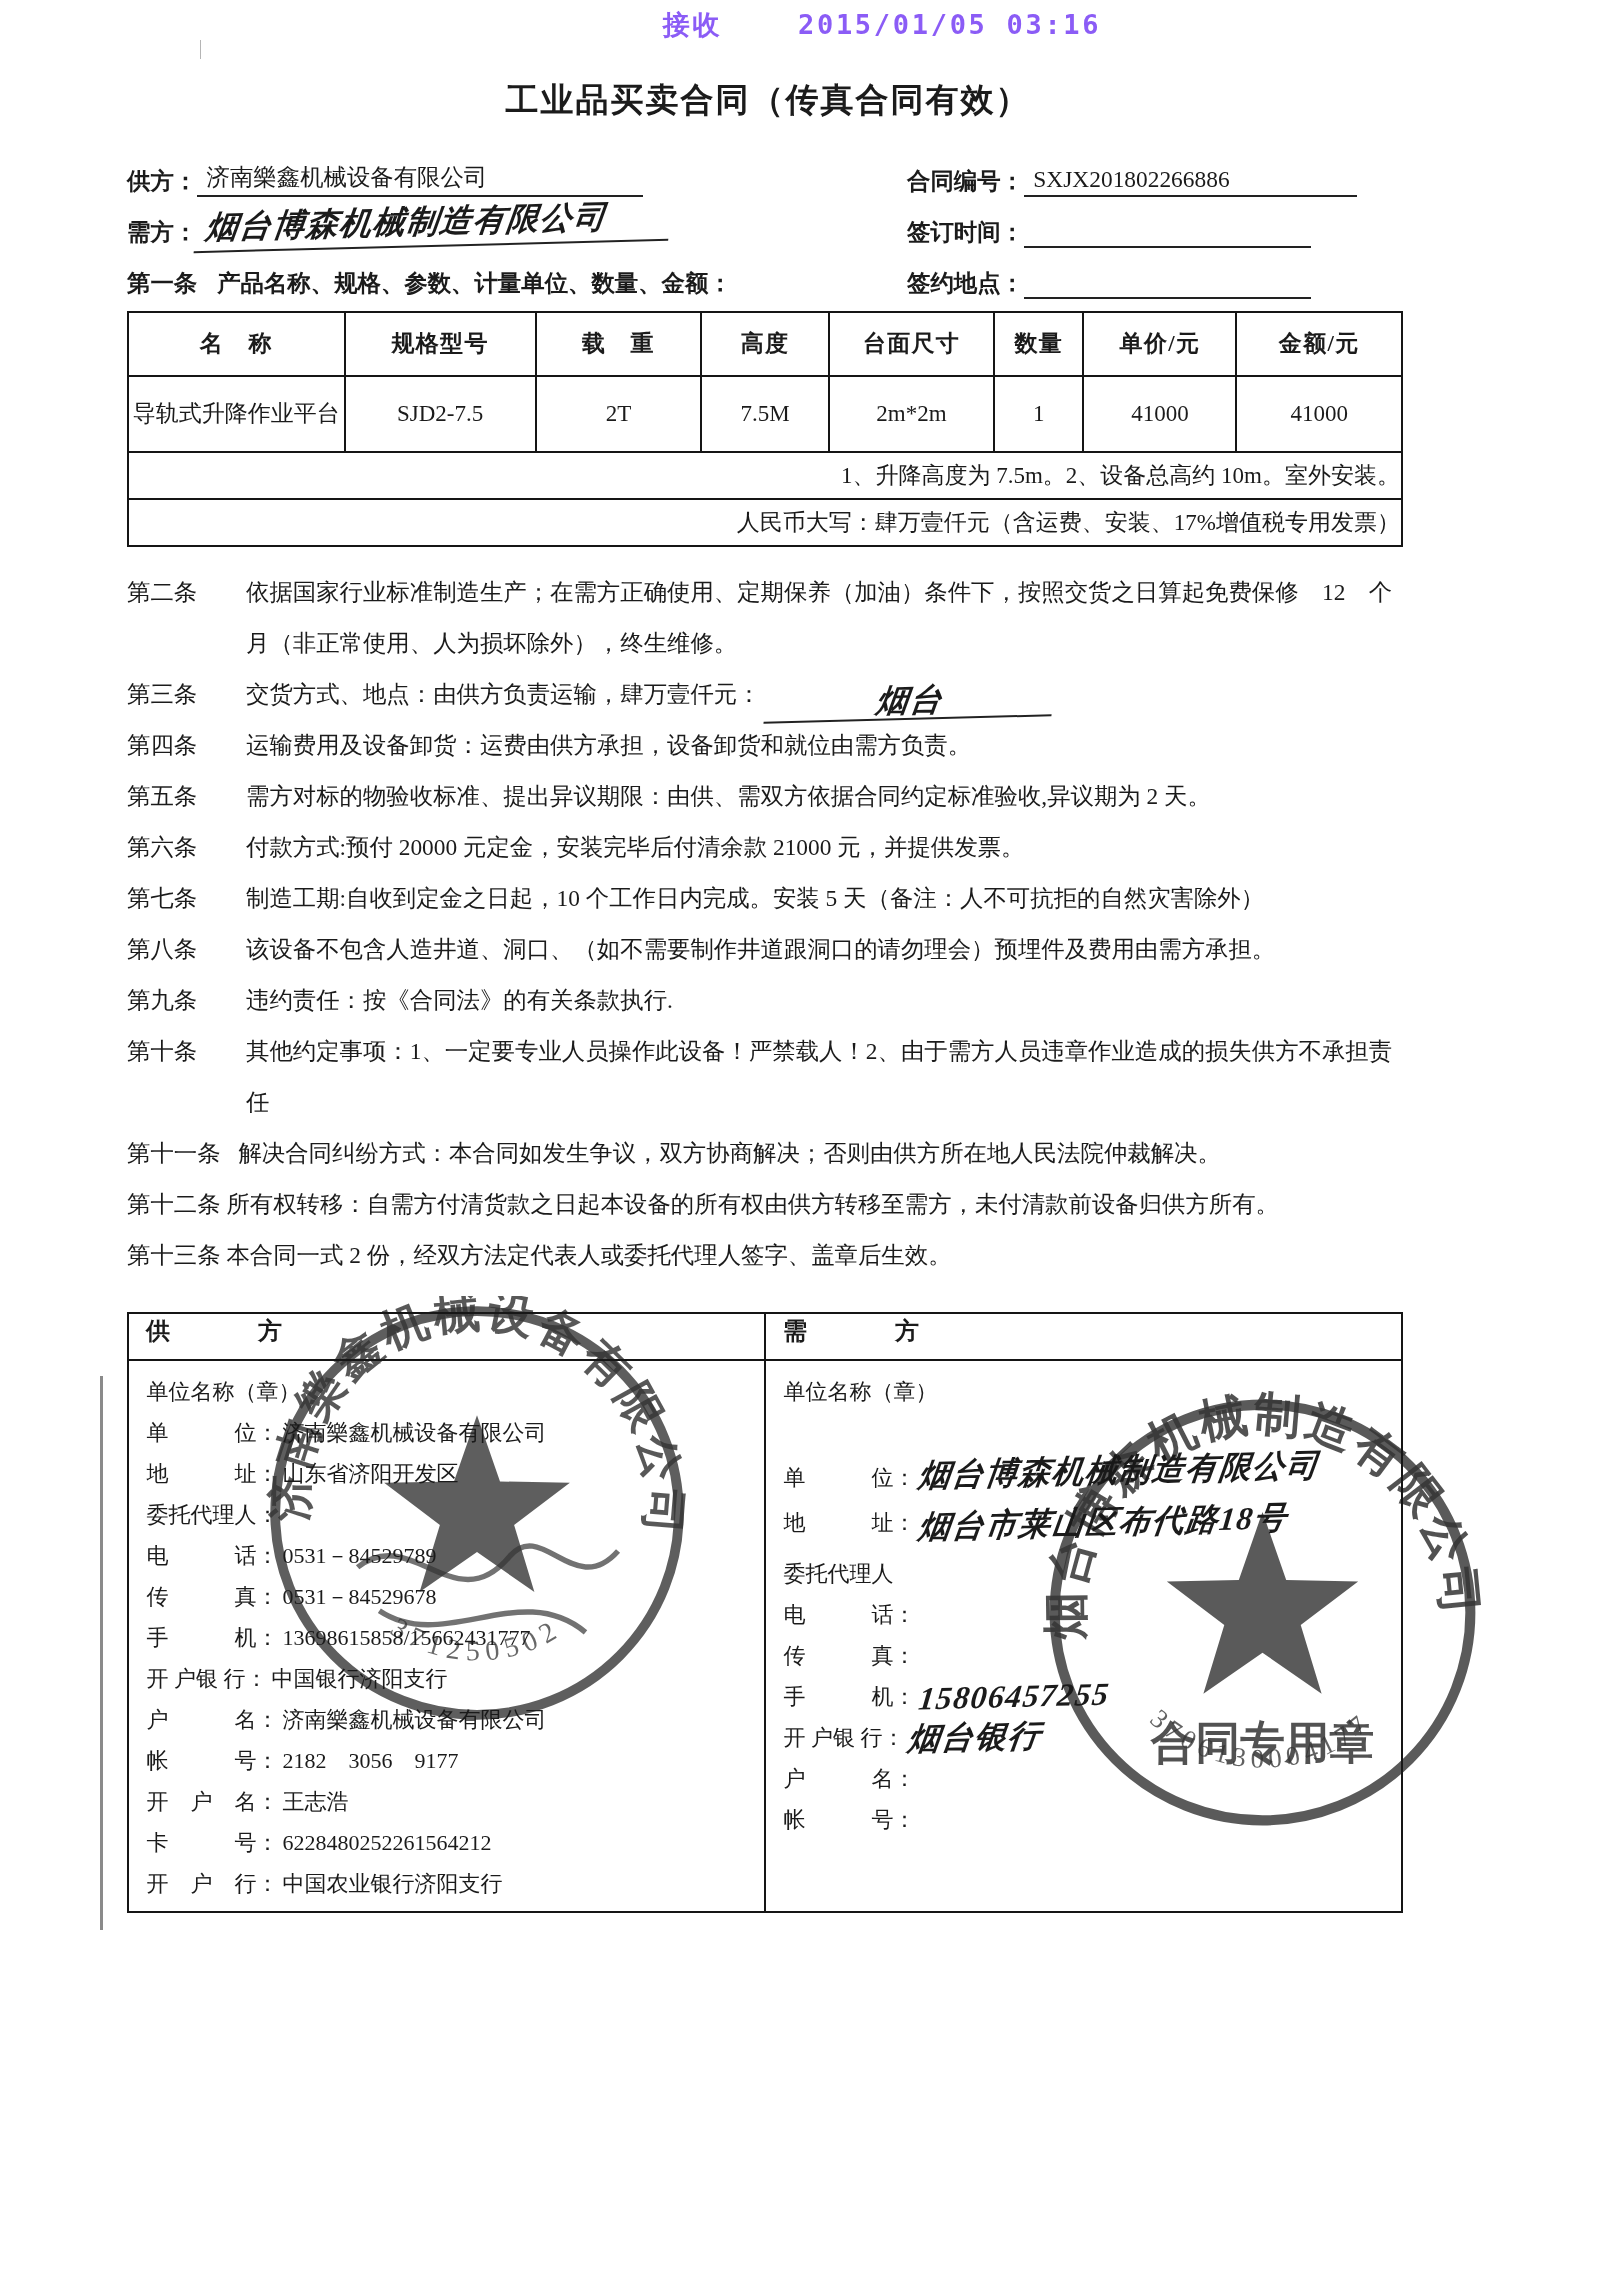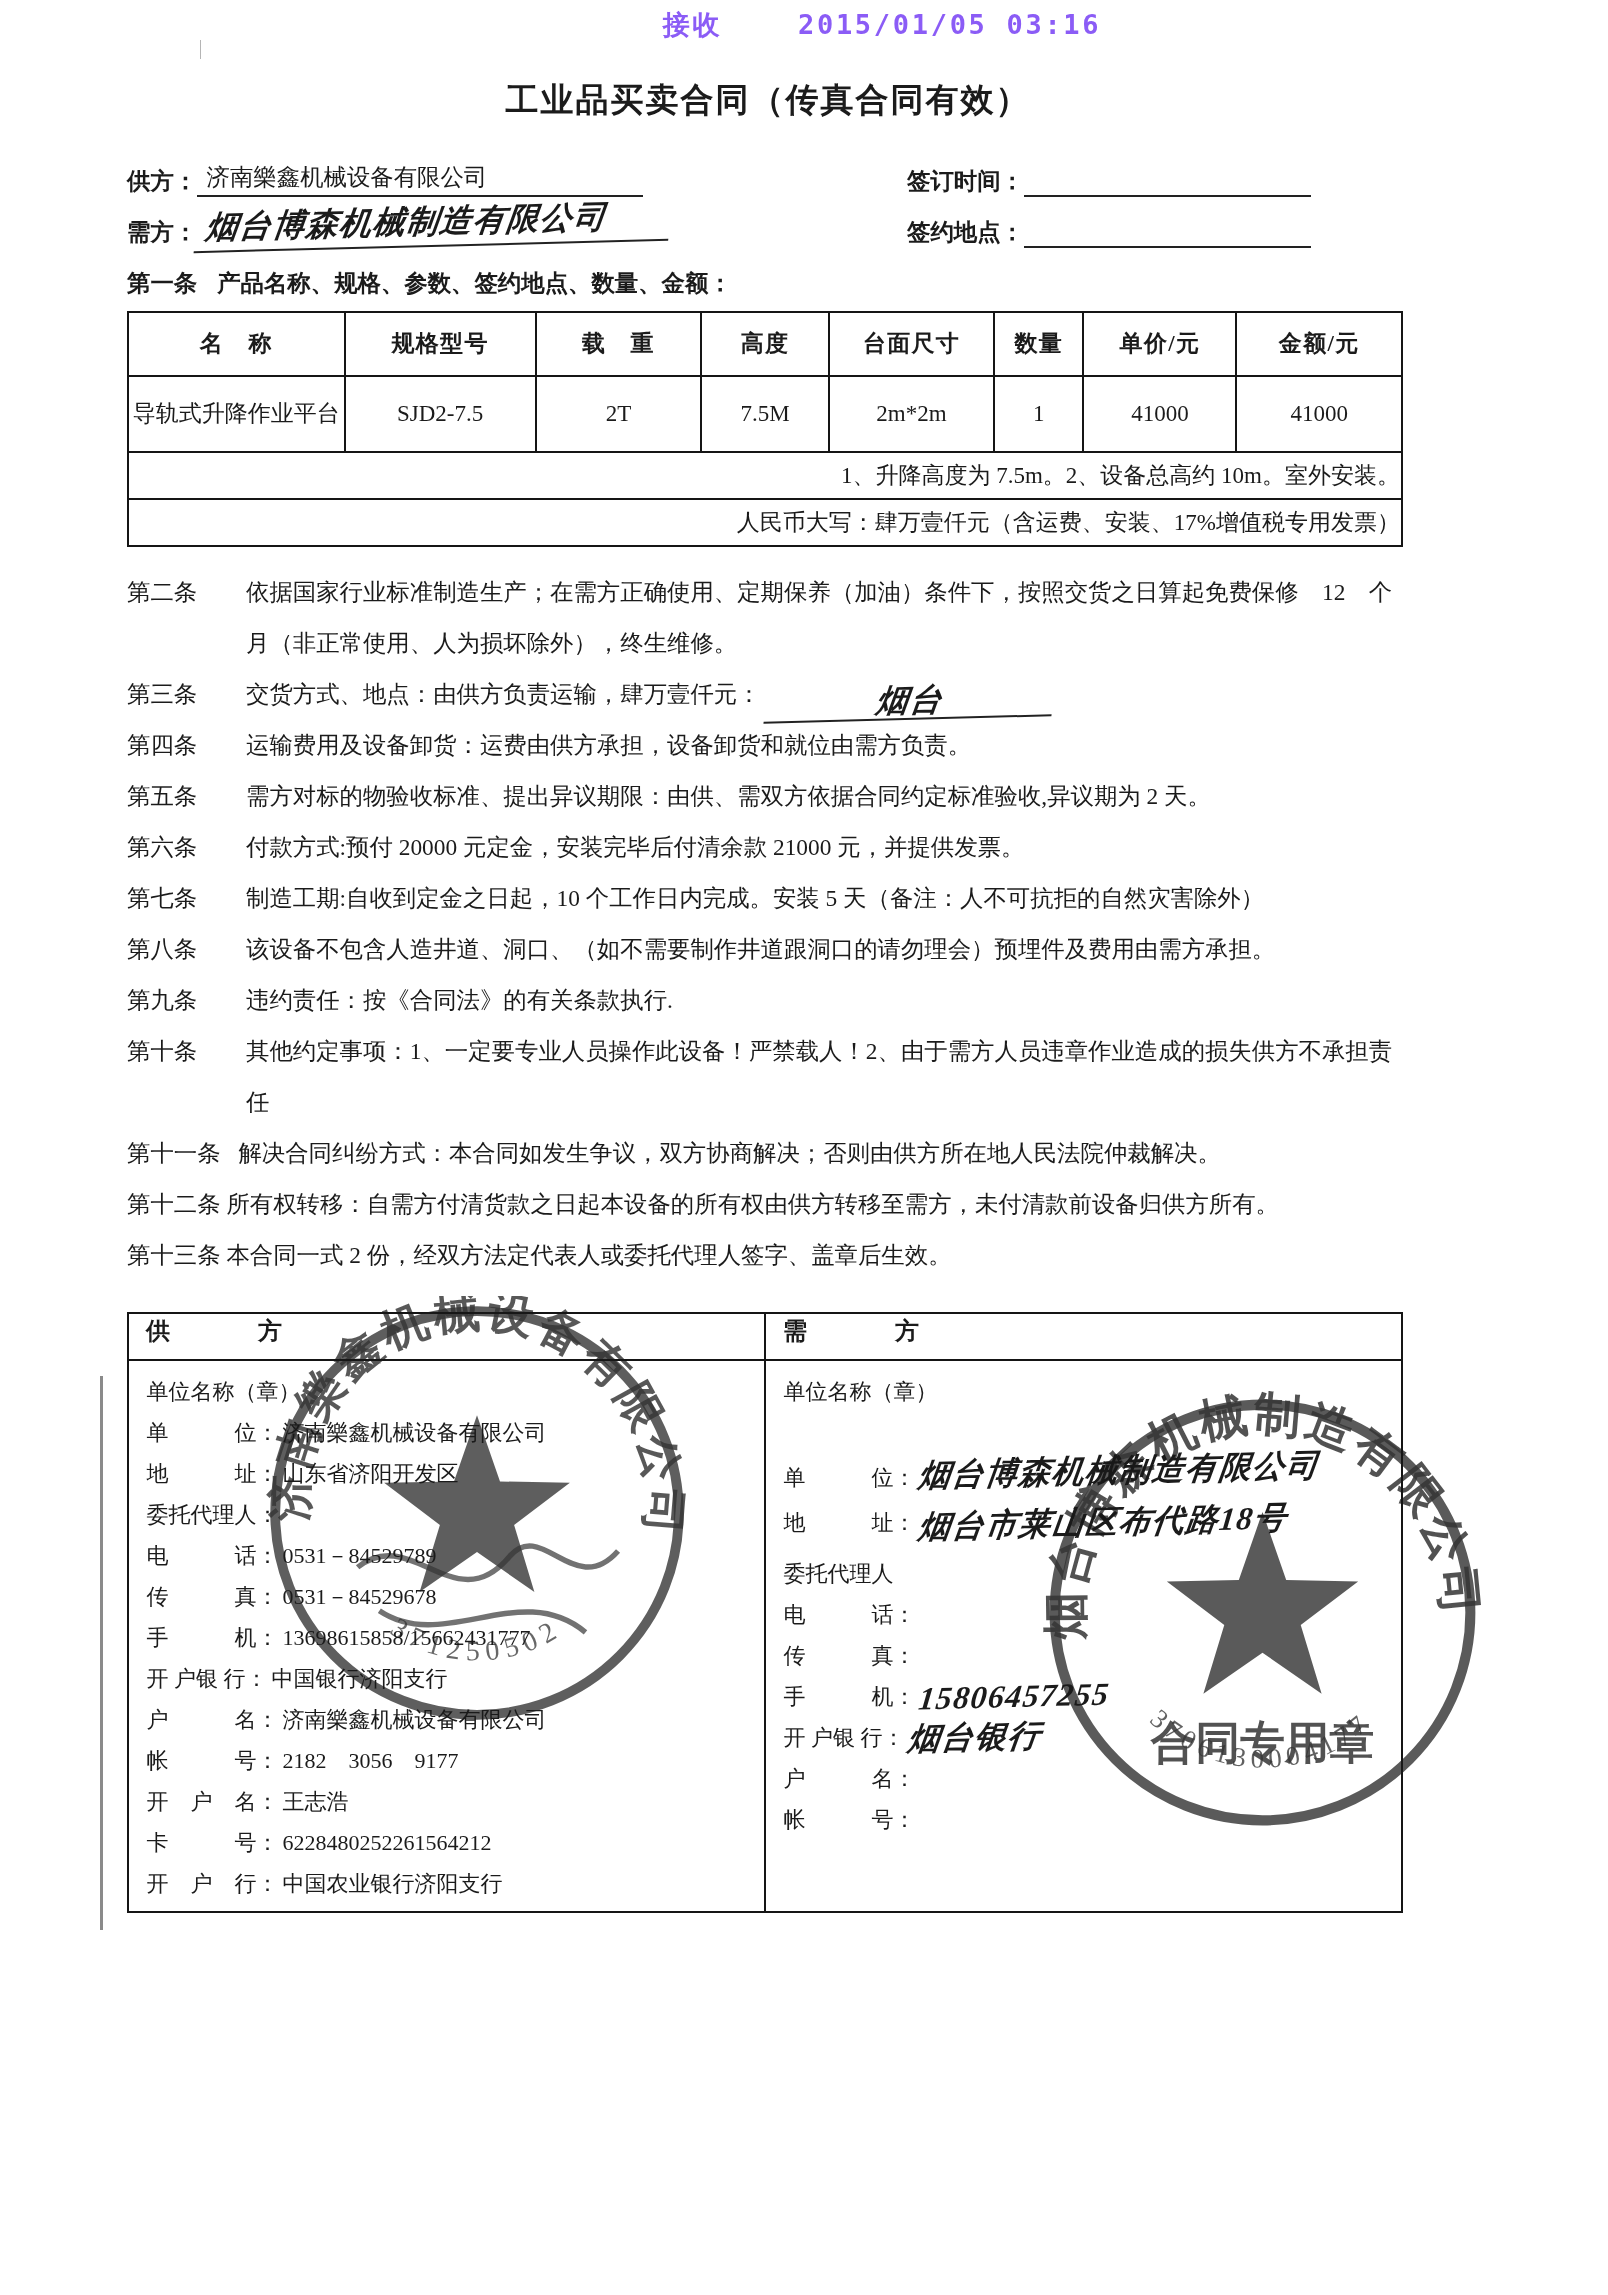--- a/index.html
+++ b/index.html
@@ -95,24 +95,28 @@
         <div class="info-line">
           <span class="lbl">供方：</span>
           <span class="u-val" style="min-width:427px;">济南樂鑫机械设备有限公司</span>
         </div>
         <div class="info-line">
           <span class="lbl">需方：</span>
           <span class="u-val hw hw-big" style="min-width:454px;">烟台博森机械制造有限公司</span>
         </div>
         <div class="info-line">
           <span class="lbl">第一条</span>
-          <span class="lbl" style="margin-left:20px;">产品名称、规格、参数、签约地点、数量、金额：</span>
+          <span class="lbl" style="margin-left:20px;">产品名称、规格、参数、计量单位、数量、金额：</span>
         </div>
       </div>
       <div class="info-right">
+        <div class="info-line">
+          <span class="lbl">合同编号：</span>
+          <span class="u-val" style="min-width:314px;">SXJX201802266886</span>
+        </div>
         <div class="info-line">
           <span class="lbl">签订时间：</span>
           <span class="u-blank" style="min-width:287px;"></span>
         </div>
         <div class="info-line">
           <span class="lbl">签约地点：</span>
           <span class="u-blank" style="min-width:287px;"></span>
         </div>
       </div>
     </div>

